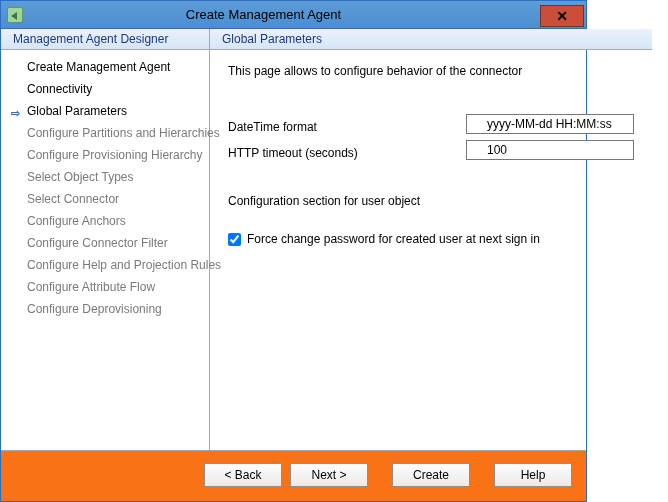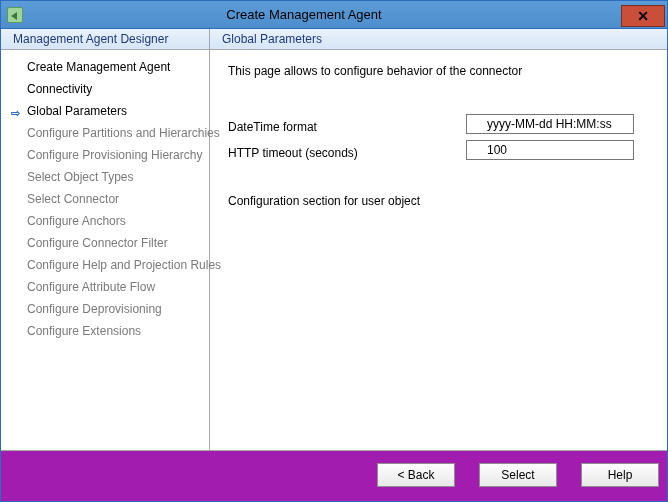--- a/index.html
+++ b/index.html
@@ -5,21 +5,21 @@
     * { box-sizing: border-box; margin: 0; padding: 0; }
     body {
       font-family: "Segoe UI", Tahoma, sans-serif;
       font-size: 12px;
       background: #fff;
       width: 668px;
       height: 502px;
       overflow: hidden;
     }
     .window {
-      width: 668px;
+      width: 587px;
       height: 502px;
       border: 1px solid #2b6dbf;
       background: #fff;
       display: flex;
       flex-direction: column;
     }
     .titlebar {
       height: 28px;
       background: linear-gradient(180deg, #5a9bd8 0%, #4f8ecc 100%);
       border-bottom: 1px solid #2b6dbf;
@@ -132,25 +132,25 @@
       font-size: 12px;
       padding: 1px 20px;
     }
     .section-label { margin-top: 34px; margin-bottom: 24px; }
     .checkbox-row { display: flex; align-items: center; gap: 6px; }
     .checkbox-row input[type="checkbox"] {
       width: 13px; height: 13px;
     }
     .footer {
       border-top: 1px solid #a8a8a8;
-      padding: 12px 8px 14px;
+      padding: 12px 14px 14px;
       display: flex;
       justify-content: flex-end;
       gap: 8px;
-      background: #a21caf;
+      background: #f97316;
     }
     .btn {
       width: 78px;
       height: 24px;
       border: 1px solid #8e8e8e;
       background: linear-gradient(180deg, #fdfdfd 0%, #e9e9e9 100%);
       font-family: inherit;
       font-size: 12px;
       cursor: pointer;
     }
@@ -182,45 +182,49 @@
           <div class="nav-item current"><span class="arrow">⇨</span><span>Global Parameters</span></div>
           <div class="nav-item "><span>Configure Partitions and Hierarchies</span></div>
           <div class="nav-item "><span>Configure Provisioning Hierarchy</span></div>
           <div class="nav-item "><span>Select Object Types</span></div>
           <div class="nav-item "><span>Select Connector</span></div>
           <div class="nav-item "><span>Configure Anchors</span></div>
           <div class="nav-item "><span>Configure Connector Filter</span></div>
           <div class="nav-item "><span>Configure Help and Projection Rules</span></div>
           <div class="nav-item "><span>Configure Attribute Flow</span></div>
           <div class="nav-item "><span>Configure Deprovisioning</span></div>
-          <div class="nav-item "><span>Configure Extensions</span></div>
         </div>
     </div>
 
     <div class="content">
       <div class="content-header">Global Parameters</div>
       <div class="content-body">
         <div class="desc">This page allows to configure behavior of the connector</div>
 
         <div class="form-row">
           <div class="form-label">DateTime format</div>
           <input class="form-input" type="text" value="yyyy-MM-dd HH:MM:ss" style="">
         </div>
 
         <div class="form-row">
           <div class="form-label">HTTP timeout (seconds)</div>
           <input class="form-input" type="text" value="100" style="">
         </div>
 
         <div class="section-label">Configuration section for user object</div>
 
+        <div class="checkbox-row">
+          <input type="checkbox" id="cb1" checked="" style="">
+          <label for="cb1">Force change password for created user at next sign in</label>
+        </div>
       </div>
     </div>
   </div>
 
   <div class="footer">
     <button class="btn">&lt;  Back</button>
+    <button class="btn">Next  &gt;</button>
     <div class="btn-gap"></div>
-    <button class="btn">Select</button>
+    <button class="btn">Create</button>
     <div class="btn-gap"></div>
     <button class="btn">Help</button>
   </div>
 </div>
 
 </body></html>

